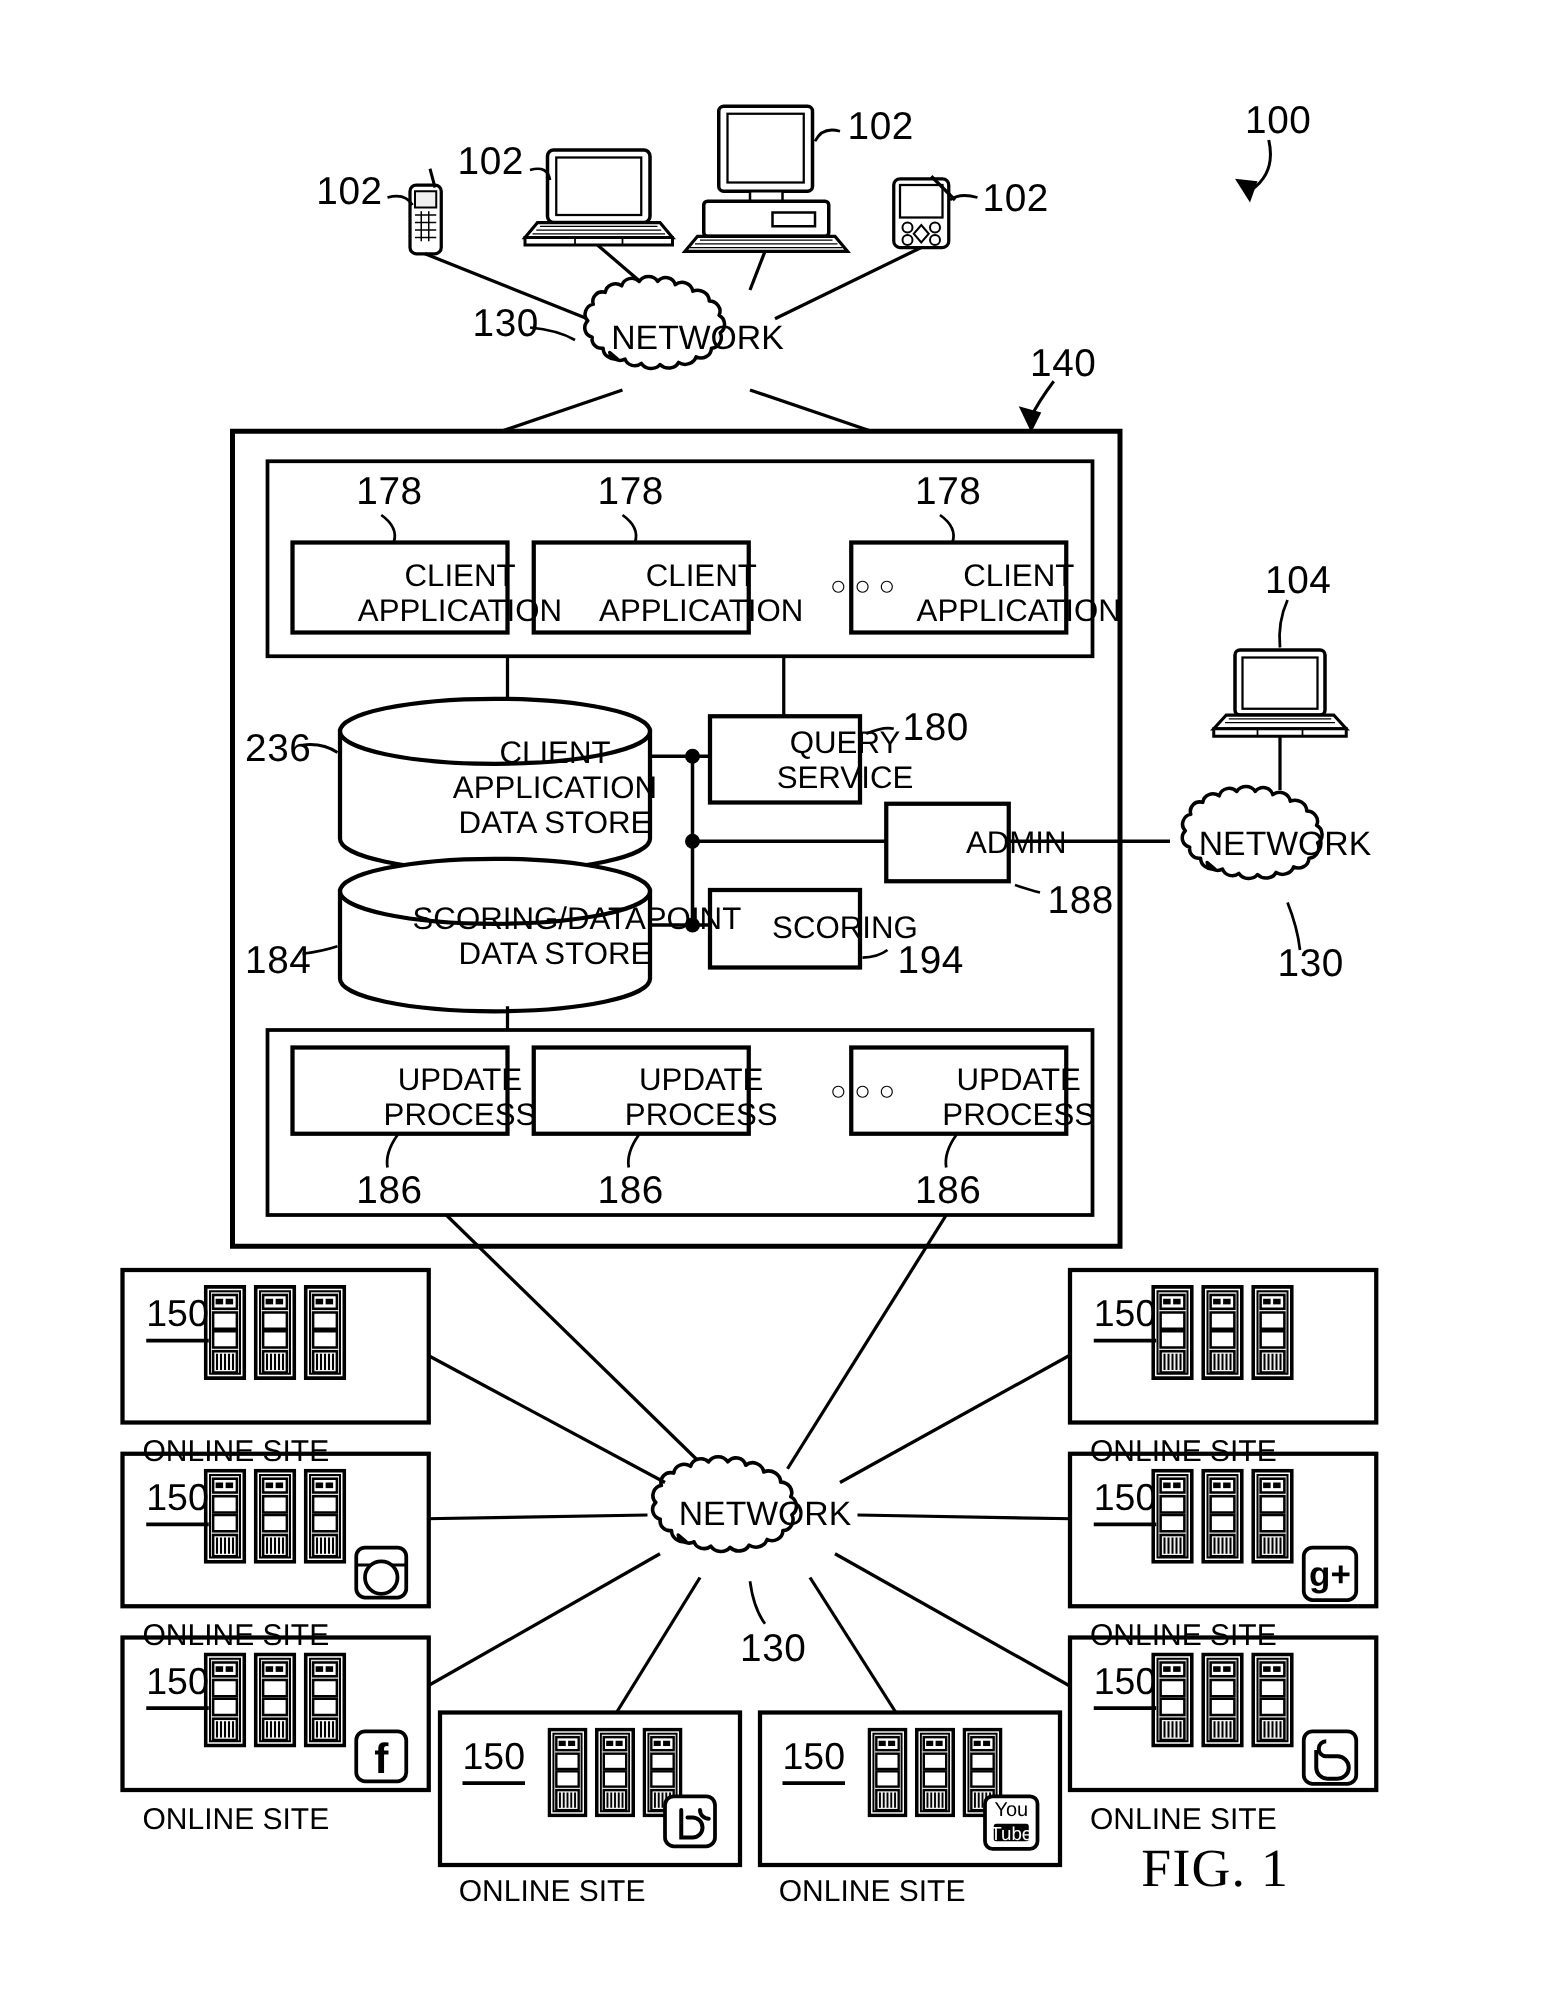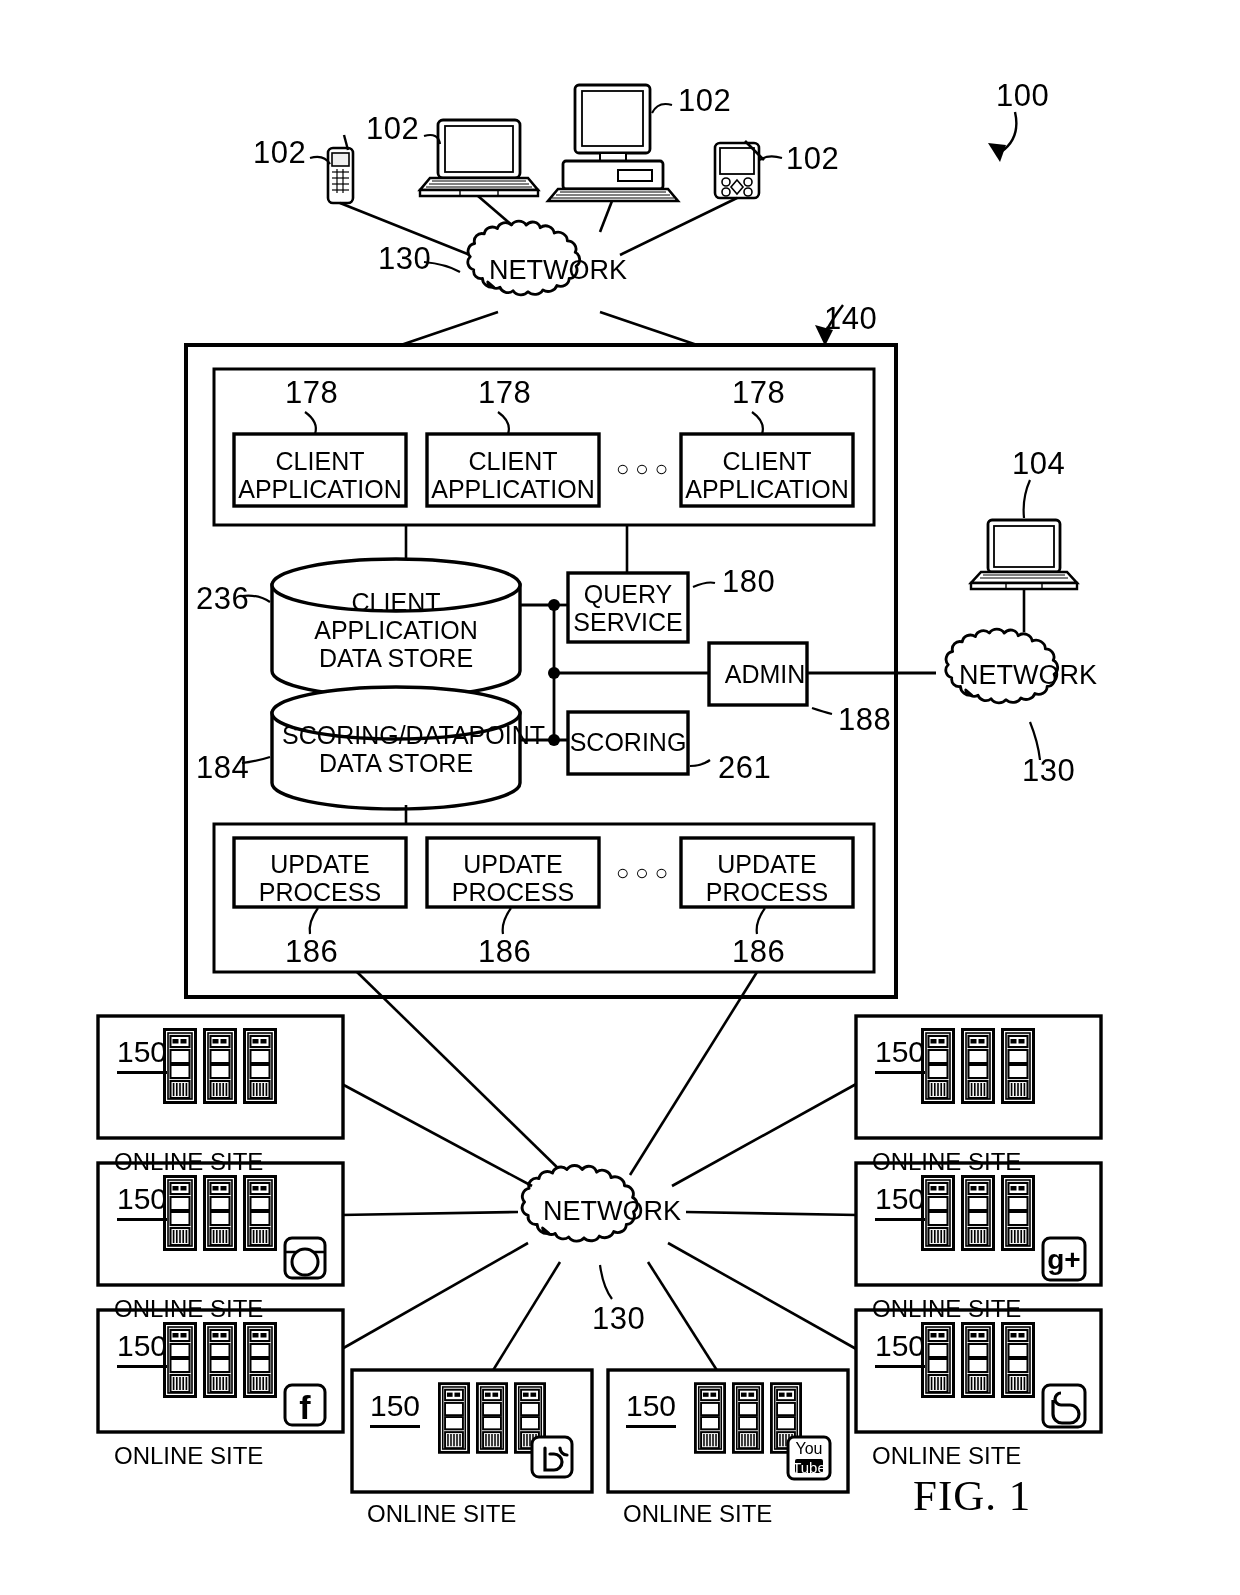--- a/index.html
+++ b/index.html
@@ -32,20 +32,21 @@
     line-height: 1;
     white-space: nowrap;
   }
   .box-label {
     position: absolute;
     font-family: "Liberation Sans", sans-serif;
     font-size: 25px;
     line-height: 1.12;
     text-align: center;
     white-space: pre-line;
+    padding-left: 48px;
   }
   .cloud-label {
     position: absolute;
     font-family: "Liberation Sans", sans-serif;
     font-size: 27px;
     white-space: nowrap;
   }
   .site-label {
     position: absolute;
     font-family: "Liberation Sans", sans-serif;
@@ -387,21 +388,21 @@
   <div class="ref-num" style="left:996px; top:80px;">100</div>
 
   <div class="ref-num" style="left:253px; top:137px;">102</div>
   <div class="ref-num" style="left:366px; top:113px;">102</div>
   <div class="ref-num" style="left:678px; top:85px;">102</div>
   <div class="ref-num" style="left:786px; top:143px;">102</div>
 
   <div class="cloud-label" style="left:489px; top:255px;">NETWORK</div>
   <div class="ref-num" style="left:378px; top:243px;">130</div>
 
-  <div class="ref-num" style="left:824px; top:275px;margin-top:28px;">140</div>
+  <div class="ref-num" style="left:824px; top:275px;">140</div>
 
   <div class="ref-num" style="left:285px; top:377px;">178</div>
   <div class="ref-num" style="left:478px; top:377px;">178</div>
   <div class="ref-num" style="left:732px; top:377px;">178</div>
 
   <div class="box-label" style="left:234px; top:447px; width:172px;">CLIENT
 APPLICATION</div>
   <div class="box-label" style="left:427px; top:447px; width:172px;">CLIENT
 APPLICATION</div>
   <div class="box-label" style="left:681px; top:447px; width:172px;">CLIENT
@@ -415,21 +416,21 @@
 
   <div class="box-label" style="left:282px; top:721px; width:228px;">SCORING/DATAPOINT
 DATA STORE</div>
   <div class="ref-num" style="left:196px; top:752px;">184</div>
 
   <div class="box-label" style="left:568px; top:580px; width:120px;">QUERY
 SERVICE</div>
   <div class="ref-num" style="left:722px; top:566px;">180</div>
 
   <div class="box-label" style="left:568px; top:728px; width:120px;">SCORING</div>
-  <div class="ref-num" style="left:718px; top:752px;">261</div>
+  <div class="ref-num" style="left:718px; top:752px;">194</div>
 
   <div class="box-label" style="left:709px; top:660px; width:112px;">ADMIN</div>
   <div class="ref-num" style="left:838px; top:689px;margin-top:15px;">188</div>
 
   <div class="ref-num" style="left:1012px; top:448px;">104</div>
   <div class="cloud-label" style="left:959px; top:660px;">NETWORK</div>
   <div class="ref-num" style="left:1022px; top:755px;">130</div>
 
   <div class="box-label" style="left:234px; top:850px; width:172px;">UPDATE
 PROCESS</div>

